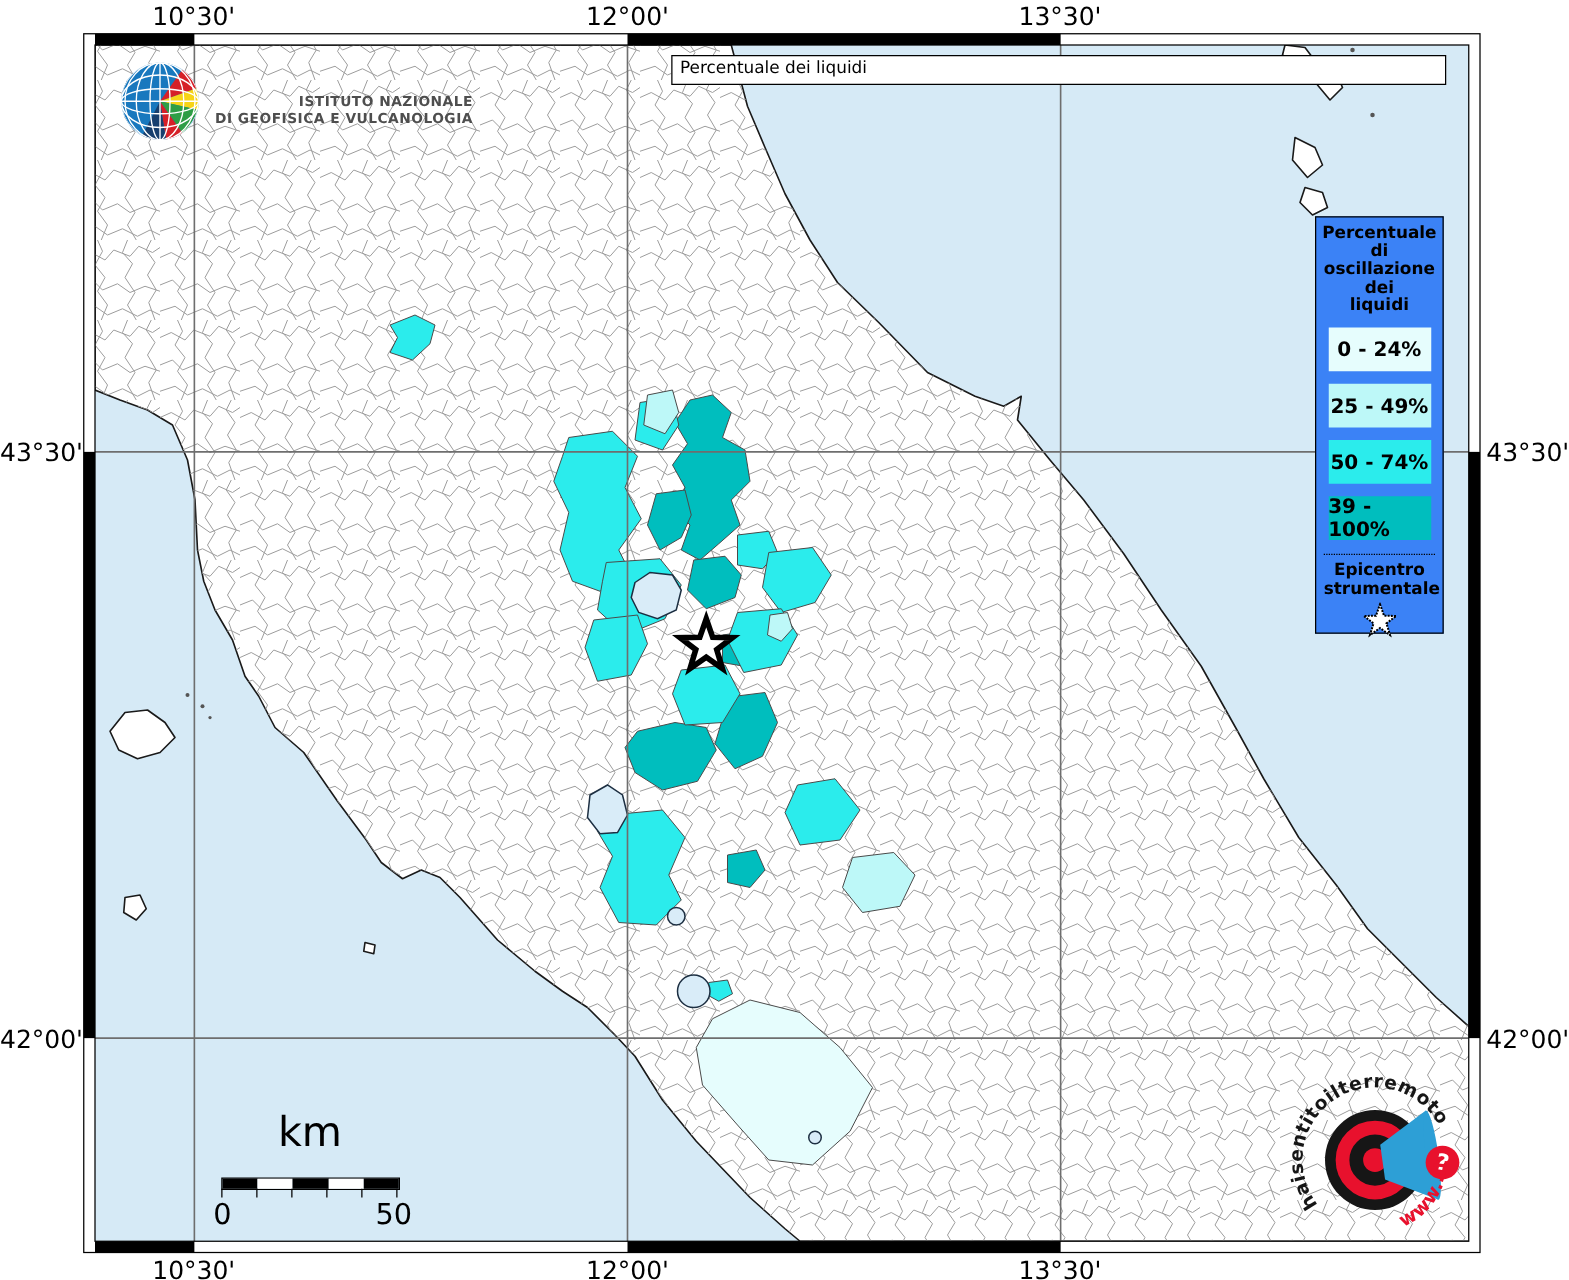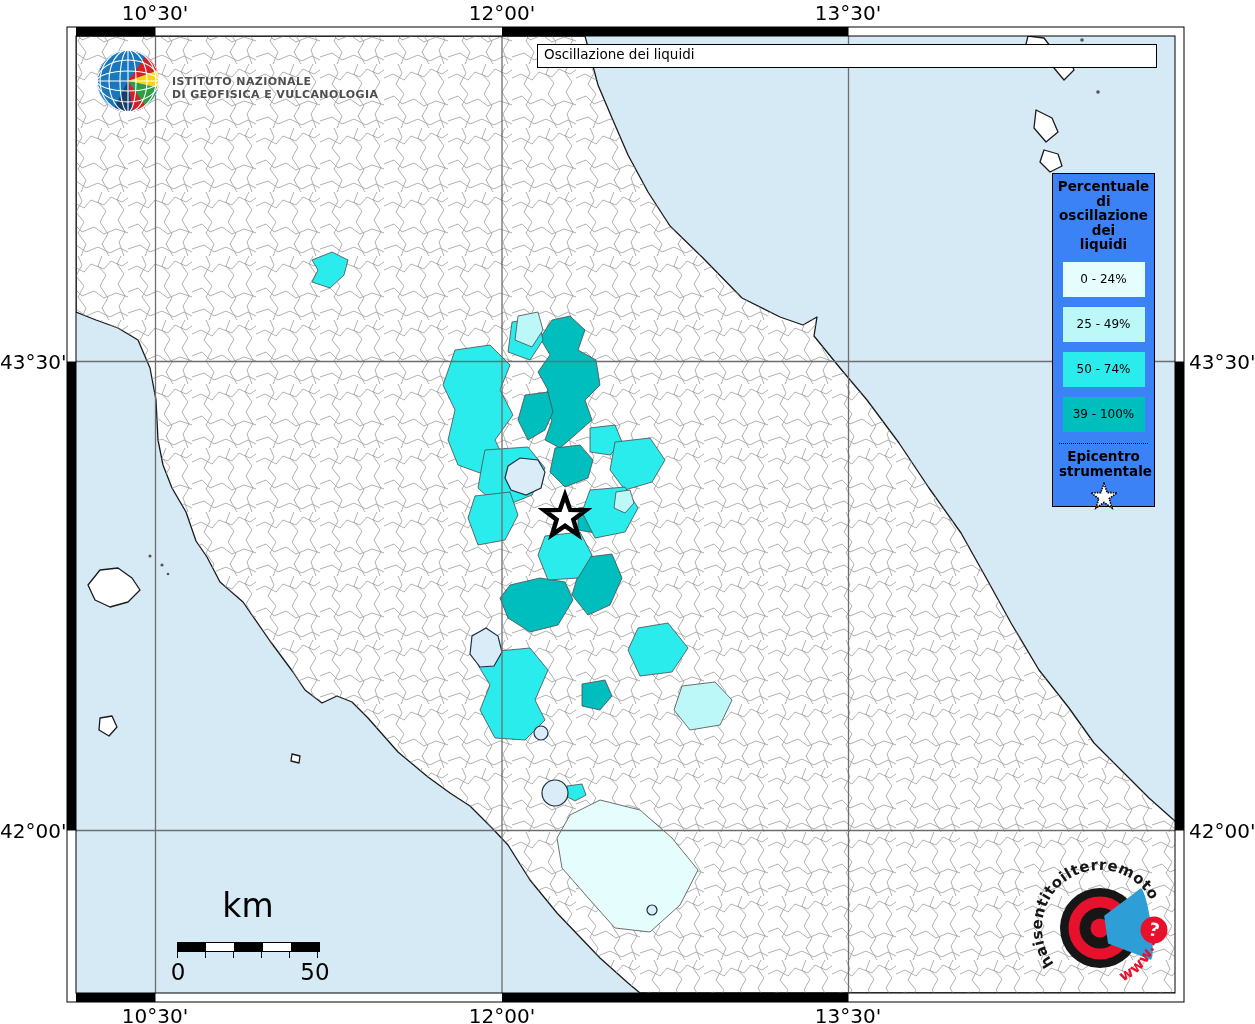--- a/index.html
+++ b/index.html
@@ -11,28 +11,28 @@
   .coord.cx{transform:translateX(-50%);}
   .coord.cl{left:0;width:62px;text-align:right;}
   .coord.cr{left:1189px;text-align:left;}
   .titlebox{position:absolute;left:537px;top:44px;width:607px;background:#fff;
             border:1.3px solid #000;padding:2px 5px 4px 6px;font-size:13.5px;
             line-height:15.7px;color:#000;}
   .legend{position:absolute;left:1052px;top:173px;width:103px;height:334px;
           background:#3b82f6;border:1.6px solid #000;box-sizing:border-box;padding-top:5px;}
   .legend .lt{font-weight:bold;font-size:13.5px;line-height:14.6px;text-align:center;color:#000;}
   .swatch{width:82px;height:35px;margin:10px auto 0;display:flex;align-items:center;
-          justify-content:center;font-weight:normal;font-size:12px;color:#000;}
+          justify-content:center;font-weight:bold;font-size:16px;color:#000;}
   .swatch:first-of-type{margin-top:9px;}
   .episec{margin:11px 6px 0;border-top:1.7px dotted #000;padding-top:5px;text-align:center;
           font-weight:bold;font-size:13.5px;line-height:15px;color:#000;}
   .epistar{display:block;margin:3px auto 0;}
   .ingv{position:absolute;left:95px;top:46px;display:flex;align-items:center;}
   .ingv-name{margin-left:7px;margin-top:14px;font-size:11px;font-weight:bold;color:#4e4e4e;
-             line-height:13.5px;letter-spacing:.4px;}
+             line-height:13.5px;letter-spacing:.4px;text-align:right;}
   .scalebar{position:absolute;left:165px;top:886px;width:172px;color:#000;}
   .scalebar .km{text-align:center;font-size:33px;margin-left:-6px;}
   .sb-wrap{position:relative;margin-top:12px;height:42px;}
   .sb-bar{position:absolute;left:12px;top:5px;width:141px;height:8px;border:1px solid #000;
           display:flex;}
   .sb-bar i{flex:1;}
   .sb-bar i:nth-child(odd){background:#000;}
   .sb-bar i:nth-child(even){background:#fff;}
   .sb-tick{position:absolute;top:14px;width:1px;height:7px;background:#000;}
   .sb-num{position:absolute;top:22px;font-size:23px;transform:translateX(-50%);}
@@ -182,21 +182,21 @@
   <div class="coord cx" style="left:848px;top:1px">13°30'</div>
   <div class="coord cx" style="left:155px;top:1004px">10°30'</div>
   <div class="coord cx" style="left:502px;top:1004px">12°00'</div>
   <div class="coord cx" style="left:848px;top:1004px">13°30'</div>
   <div class="coord cl" style="top:350px">43°30'</div>
   <div class="coord cl" style="top:819px">42°00'</div>
   <div class="coord cr" style="top:350px">43°30'</div>
   <div class="coord cr" style="top:819px">42°00'</div>
 
   <div class="titlebox">
-    <div>Oscillazione dei liquidi</div>
+    <div>Percentuale dei liquidi</div>
   </div>
 
   <div class="ingv">
     <svg width="70" height="70" viewBox="0 0 70 70">
       <defs>
           <clipPath id="globeclip">
             <circle cx="33" cy="35" r="31"></circle>
           </clipPath>
         </defs>
       <circle cx="33" cy="35" r="31" fill="#1878BE"></circle>

